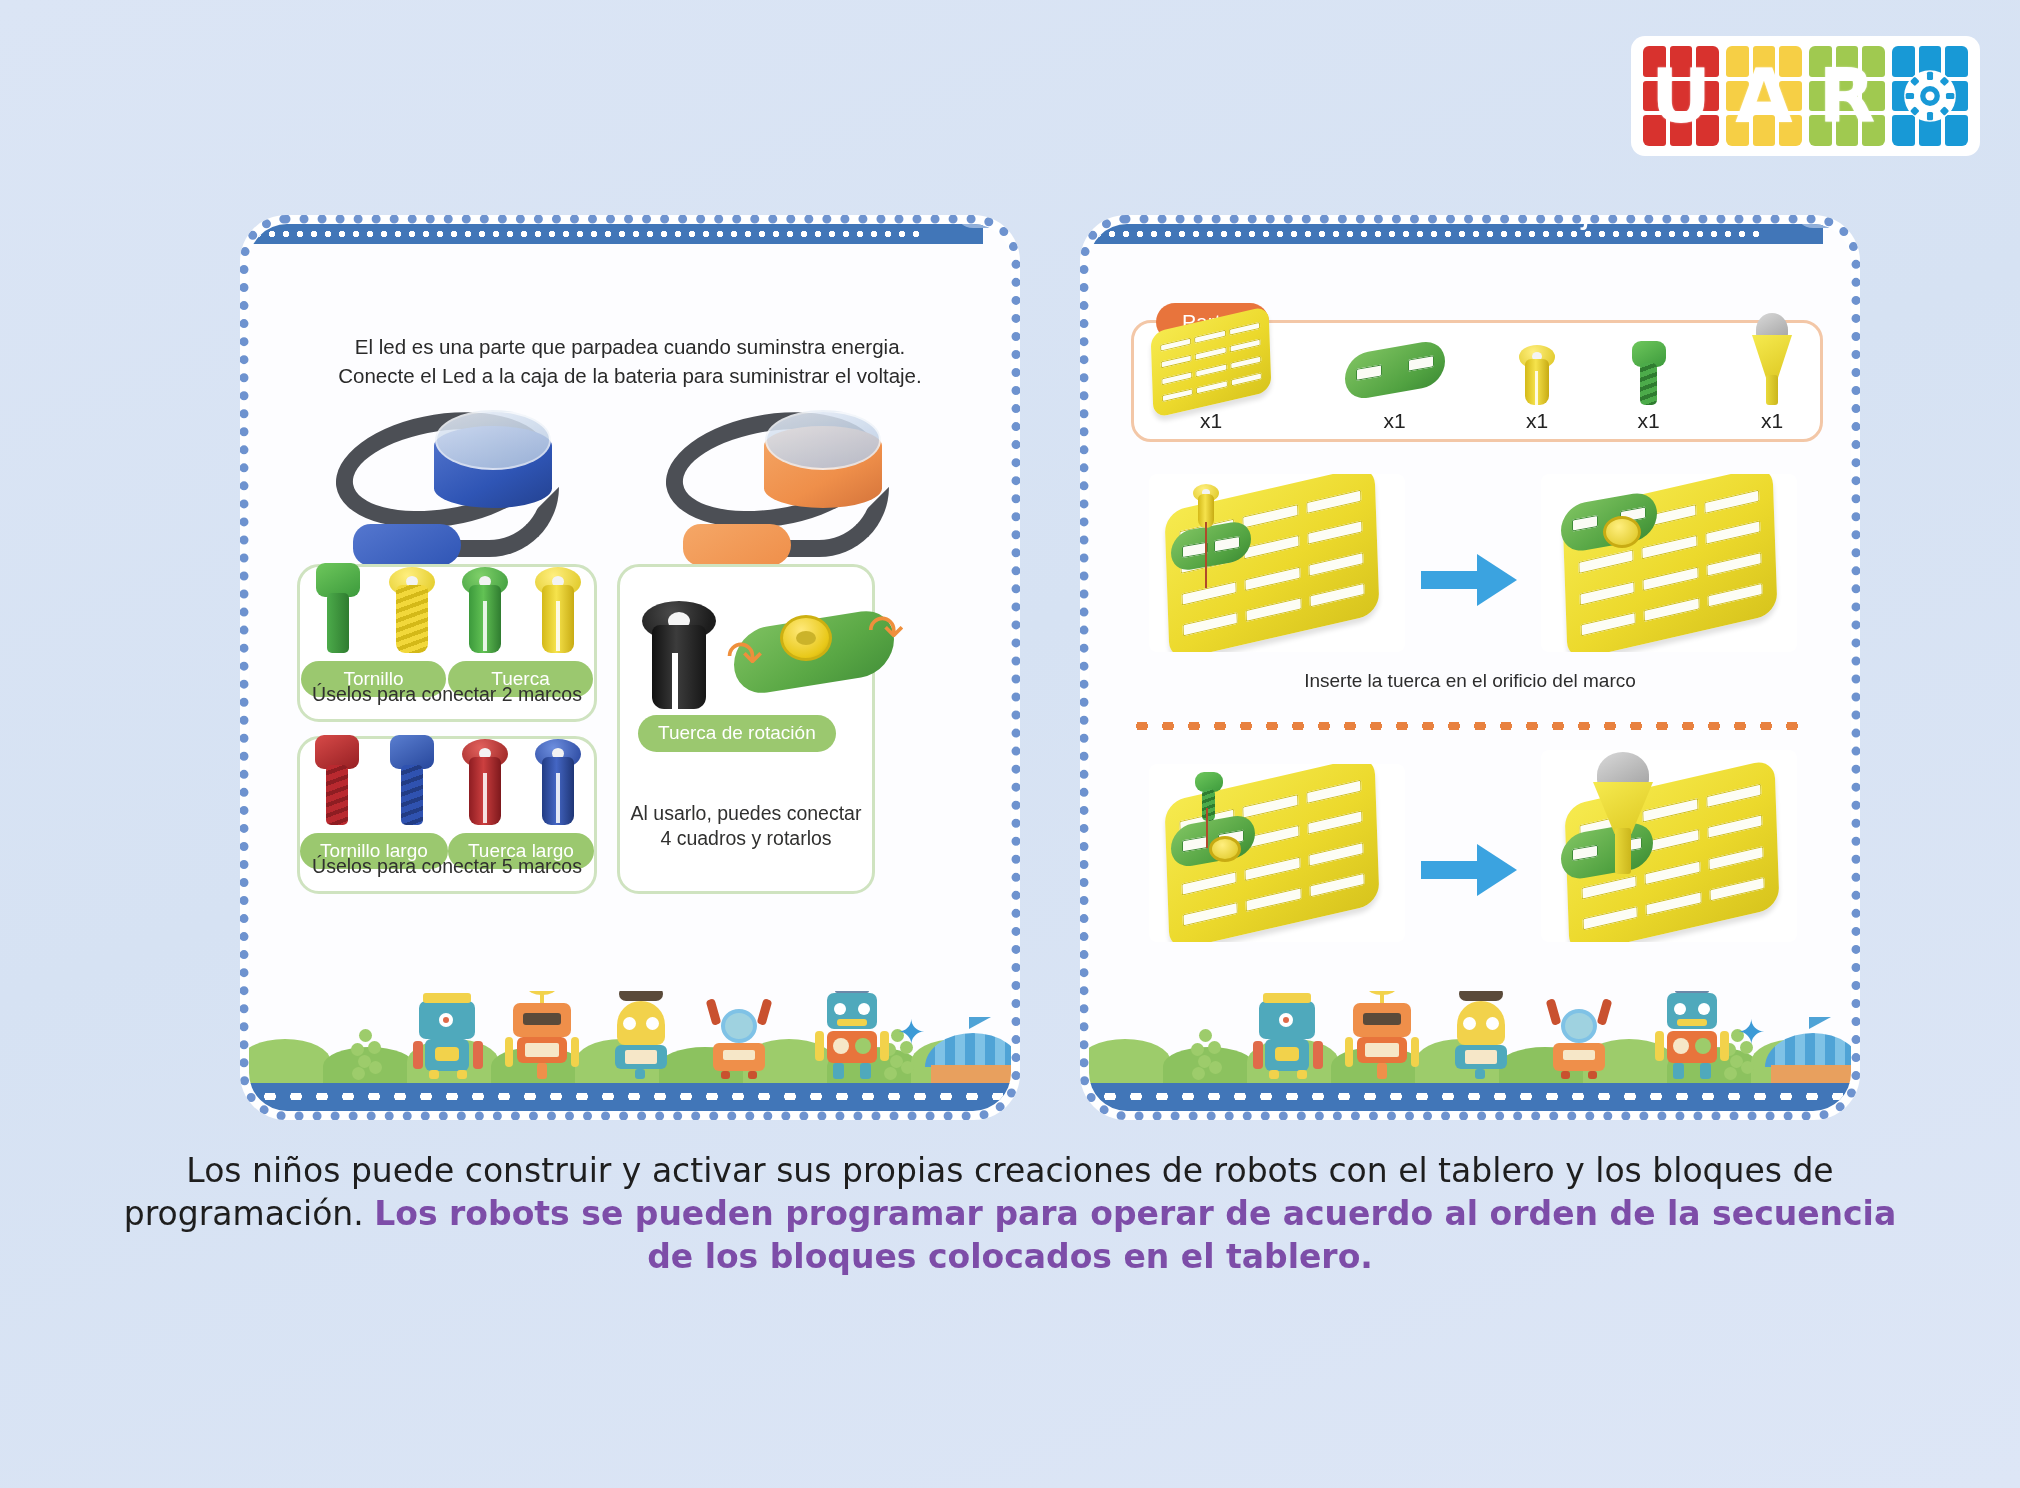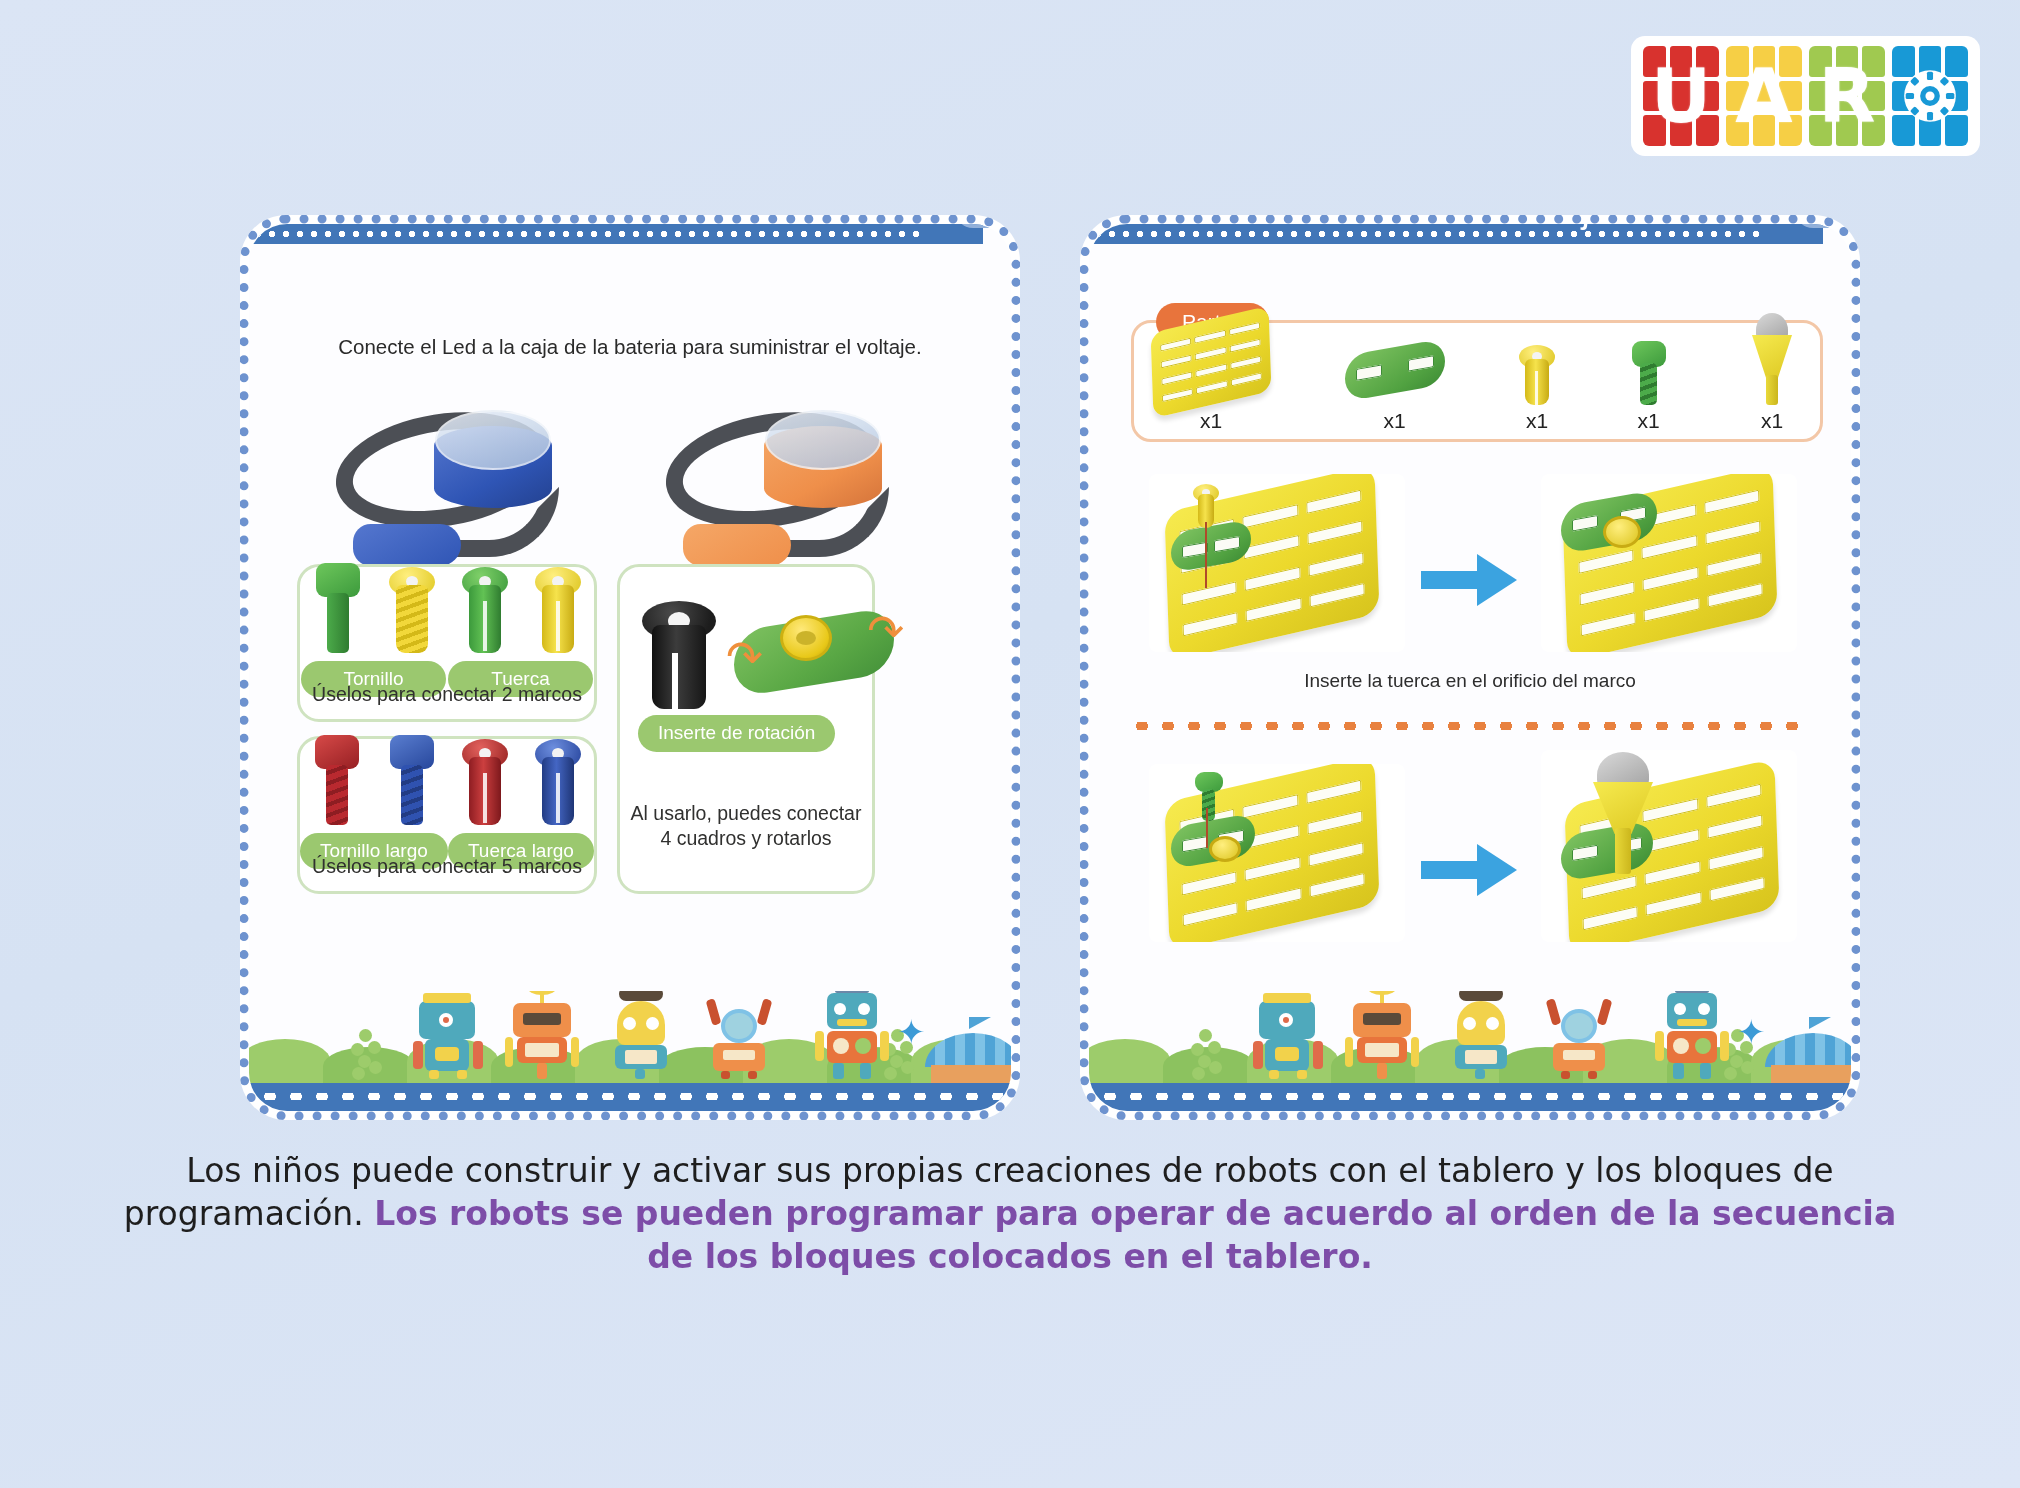--- a/index.html
+++ b/index.html
@@ -660,20 +660,21 @@
 
     <div class="banner" style="left:-26px; top:-48px; width:760px;">
       <div class="btn-circle">
         
       </div>
       <span class="banner-title">LED</span>
       <div class="banner-nub"></div>
     </div>
 
     <div class="led-desc" style="top:108px">
+      <div>El led es una parte que parpadea cuando suminstra energia.</div>
       <div>Conecte el Led a la caja de la bateria para suministrar el voltaje.</div>
     </div>
 
     <div class="led-photo" style="top:168px">
       <div class="led-unit" style="left:58px;top:0">
         <div class="led-cable"></div>
         <div class="led-cable2"></div>
         <div class="led-body" style="background:linear-gradient(150deg,#5577cf,#2f55b5 60%,#23418f)"></div>
         <div class="led-dome"></div>
         <div class="led-plug" style="background:linear-gradient(150deg,#5577cf,#2f55b5)"></div>
@@ -758,21 +759,21 @@
             <div class="slit"></div>
         </div>
         <div class="green-plate">
           <div class="body"></div>
           <div class="yellownut"></div>
           <div class="arrow-curve" style="left:-8px;top:30px">↷</div>
           <div class="arrow-curve" style="right:-10px;top:4px">↷</div>
         </div>
       </div>
       <div style="position:absolute;top:148px;left:18px">
-        <span class="pill" style="min-width:118px;white-space:pre-line;line-height:1.2">Inserte de rotación</span>
+        <span class="pill" style="min-width:118px;white-space:pre-line;line-height:1.2">Tuerca de rotación</span>
       </div>
       <div class="panel-note" style="position:absolute;top:234px;left:0;width:100%">
         <div>Al usarlo, puedes conectar</div>
         <div>4 cuadros y rotarlos</div>
       </div>
     </div>
 
   </div>
 </div>
 

